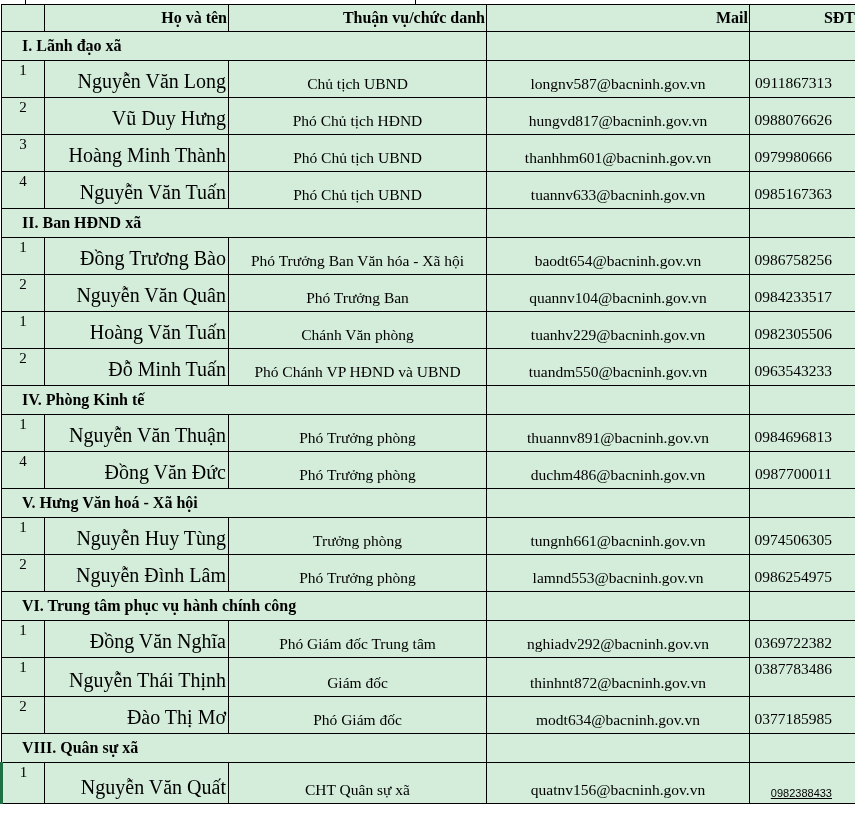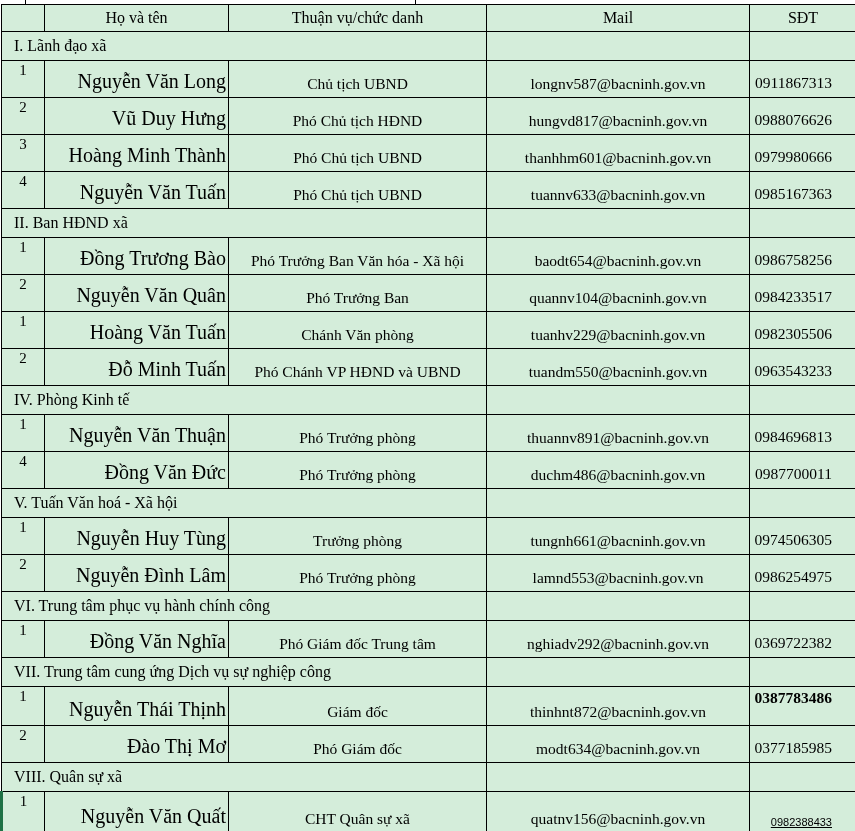--- a/index.html
+++ b/index.html
@@ -11,34 +11,34 @@
   .sheet{position:relative;width:855px;}
   
   .sliver{position:relative;width:855px;height:4px;background:#ffffff;}
   .sliver .vline{position:absolute;top:0;width:1px;height:4px;background:#000;}
   .sliver .v1{left:25px;}
   .sliver .v2{left:415px;}
 
   table{border-collapse:collapse;table-layout:fixed;width:855px;border:1px solid #000;}
   th,td{border:1px solid #000;background:#d4edda;overflow:hidden;white-space:nowrap;}
 
-  thead th{height:24px;font-weight:normal;text-align:center;vertical-align:middle;font-size:16px;}
+  thead th{height:24px;font-weight:bold;text-align:right;vertical-align:middle;font-size:16px;}
 
   .row-section td{height:26px;}
-  .section-title{font-weight:normal;text-align:left;vertical-align:middle;padding-left:12px;font-size:16px;}
+  .section-title{font-weight:bold;text-align:left;vertical-align:middle;padding-left:20px;font-size:16px;}
 
   .row-data td{height:31px;}
   tr.selected td{height:35px;}
 
   td.idx{text-align:center;vertical-align:top;font-size:15px;padding-top:1px;}
   td.name{text-align:right;vertical-align:bottom;padding:0 2px 4px 16px;font-size:20px;}
   td.pos{text-align:center;vertical-align:bottom;padding-bottom:4px;font-size:15.5px;}
   td.mail{text-align:center;vertical-align:bottom;padding-bottom:4px;font-size:15.5px;}
   td.phone{text-align:right;vertical-align:bottom;padding:0 24px 5px 0;font-size:15.5px;}
-  td.phone.v-top{vertical-align:top;padding-top:2px;font-weight:bold;}
+  td.phone.v-top{vertical-align:top;padding-top:2px;}
   td.phone.phone-link{
     font-family:"Liberation Sans","DejaVu Sans",sans-serif;
     font-size:11px;text-decoration:underline;padding-bottom:4px;
   }
   
   tr.selected td.idx{border-left:3px solid #1e7145;}
 </style>
 </head>
 <body>
 
@@ -146,21 +146,21 @@
           <td class="phone">0984696813</td>
         </tr>
         <tr class="row-data">
           <td class="idx">4</td>
           <td class="name">Đồng Văn Đức</td>
           <td class="pos">Phó Trưởng phòng</td>
           <td class="mail">duchm486@bacninh.gov.vn</td>
           <td class="phone">0987700011</td>
         </tr>
         <tr class="row-section">
-          <td class="section-title" colspan="3">V. Tuấn Văn hoá - Xã hội</td>
+          <td class="section-title" colspan="3">V. Hưng Văn hoá - Xã hội</td>
           <td></td>
           <td></td>
         </tr>
         <tr class="row-data">
           <td class="idx">1</td>
           <td class="name">Nguyễn Huy Tùng</td>
           <td class="pos">Trưởng phòng</td>
           <td class="mail">tungnh661@bacninh.gov.vn</td>
           <td class="phone">0974506305</td>
         </tr>
@@ -176,25 +176,20 @@
           <td></td>
           <td></td>
         </tr>
         <tr class="row-data">
           <td class="idx">1</td>
           <td class="name">Đồng Văn Nghĩa</td>
           <td class="pos">Phó Giám đốc Trung tâm</td>
           <td class="mail">nghiadv292@bacninh.gov.vn</td>
           <td class="phone">0369722382</td>
         </tr>
-        <tr class="row-section">
-          <td class="section-title" colspan="3">VII. Trung tâm cung ứng Dịch vụ sự nghiệp công</td>
-          <td></td>
-          <td></td>
-        </tr>
         <tr class="row-data">
           <td class="idx">1</td>
           <td class="name">Nguyễn Thái Thịnh</td>
           <td class="pos">Giám đốc</td>
           <td class="mail">thinhnt872@bacninh.gov.vn</td>
           <td class="phone v-top">0387783486</td>
         </tr>
         <tr class="row-data">
           <td class="idx">2</td>
           <td class="name">Đào Thị Mơ</td>

